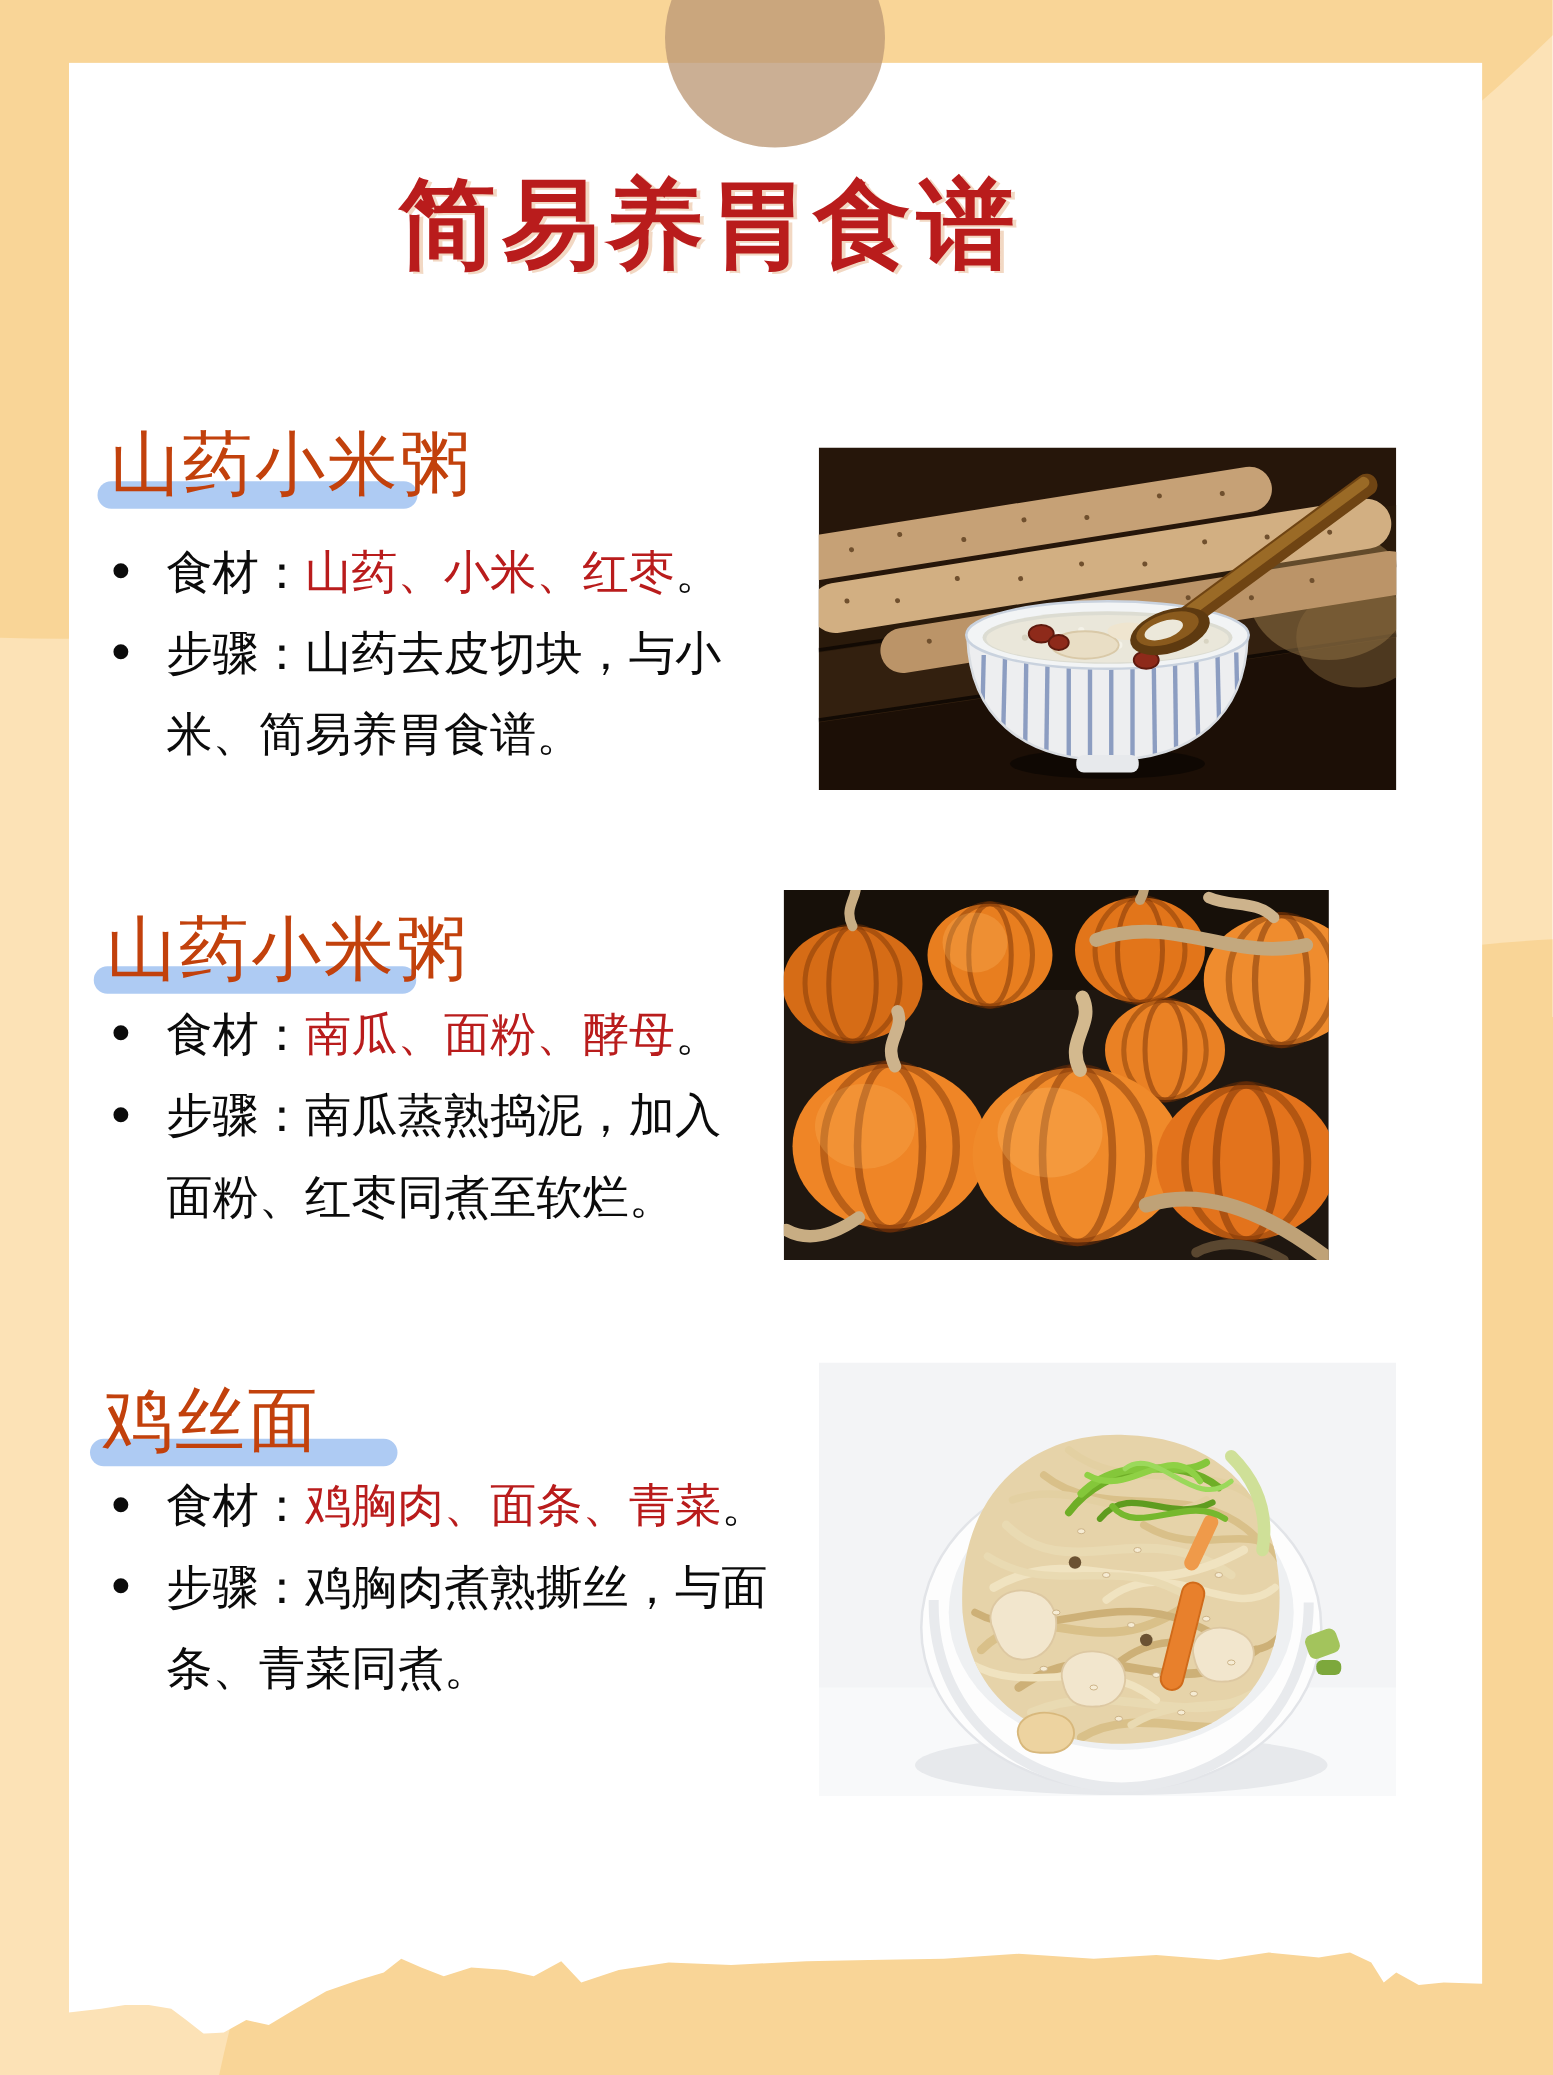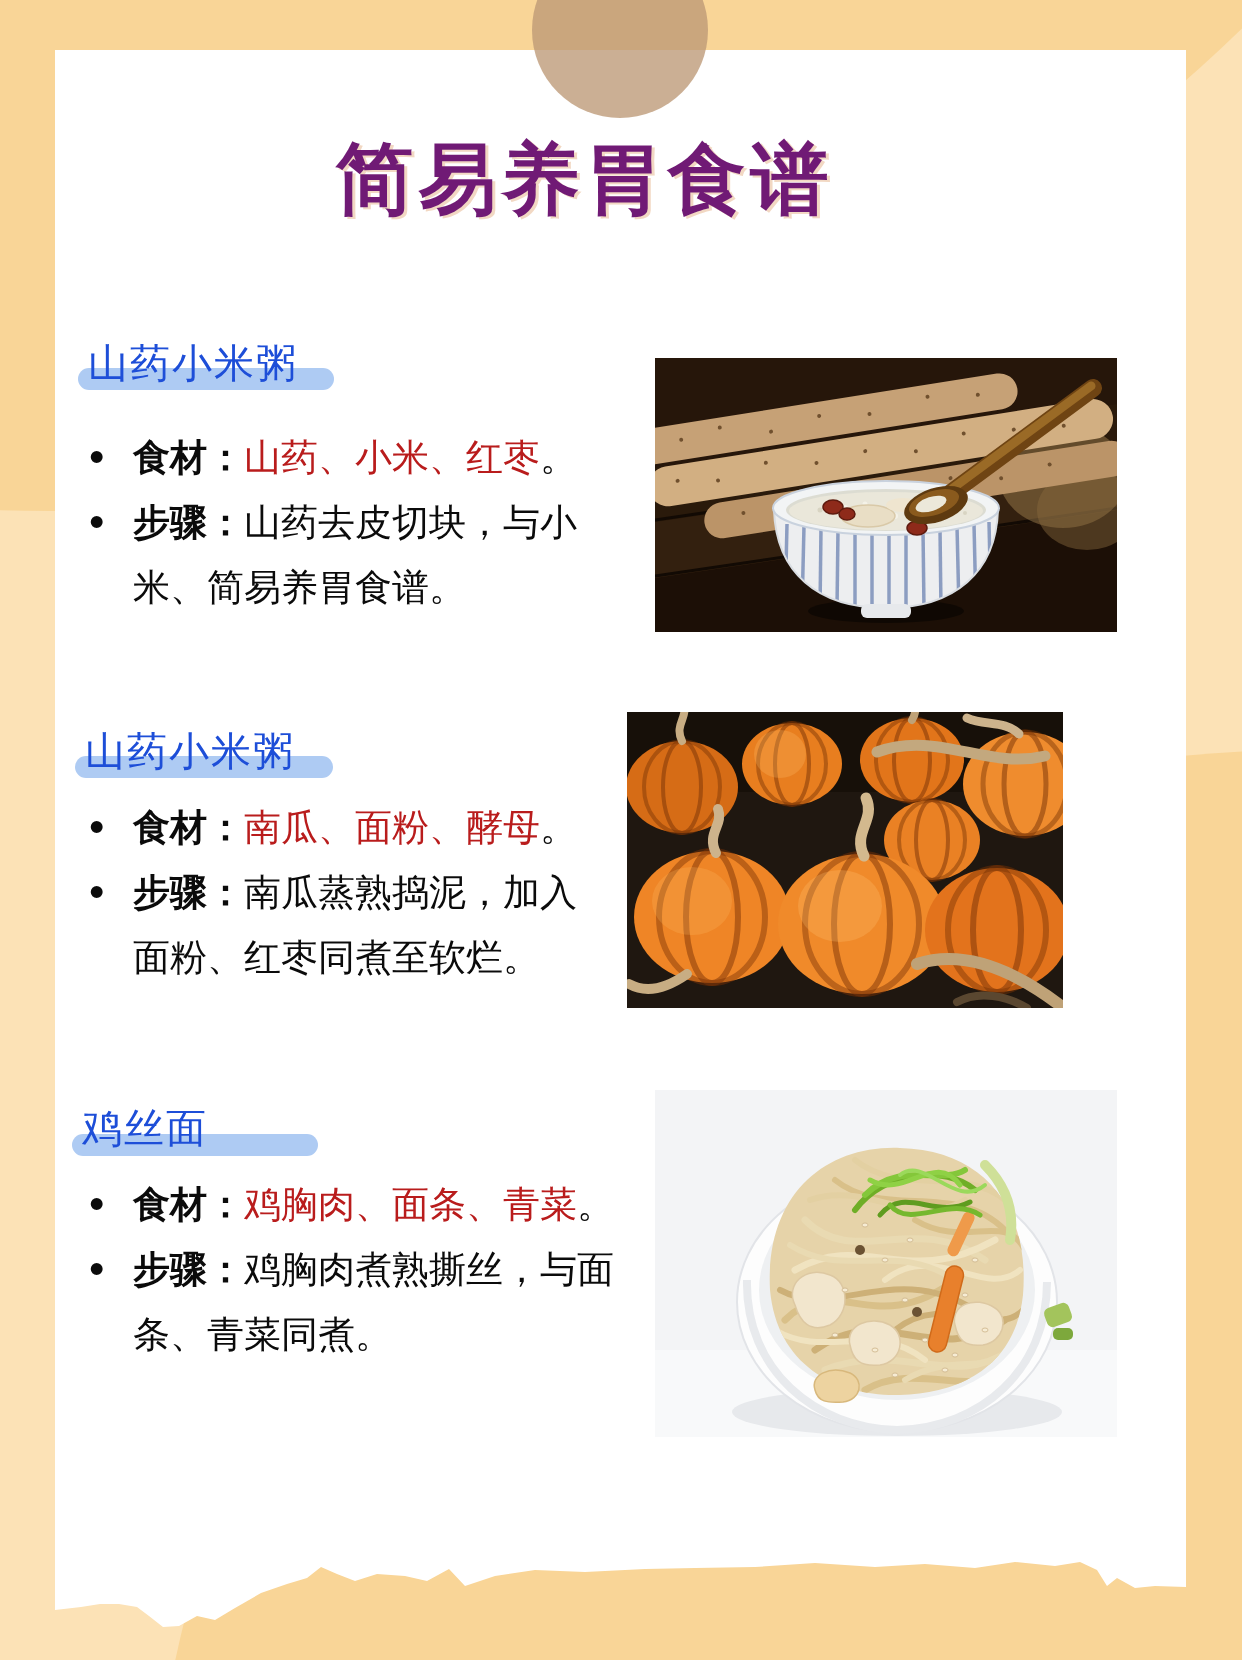--- a/index.html
+++ b/index.html
@@ -18,35 +18,35 @@
       1052px 1536px,1042px 1520px,1025px 1512px,1000px 1516px,960px 1512px,920px 1518px,870px 1514px,
       820px 1517px,760px 1513px,700px 1517px,640px 1518px,590px 1519px,530px 1522px,480px 1520px,
       440px 1526px,410px 1536px,394px 1519px,372px 1531px,350px 1526px,322px 1524px,300px 1531px,
       282px 1524px,266px 1517px,252px 1528px,232px 1534px,206px 1543px,180px 1558px,160px 1570px,
       142px 1566px,124px 1576px,108px 1577px,94px 1566px,82px 1557px,64px 1554px,45px 1554px,
       26px 1557px,0px 1560px);
   }
   .poster-title{
     position:absolute;left:55px;top:128px;width:1025px;z-index:4;
     text-align:center;font-size:78px;font-weight:800;letter-spacing:5px;
-    color:#701a75;text-shadow:3px 2px 0 #F2D8C3;padding-left:17px;
+    color:#b91c1c;text-shadow:3px 2px 0 #F2D8C3;
   }
   .heading-wrap{position:absolute;z-index:4;}
   .heading{
-    position:relative;display:inline-block;font-size:40px;font-weight:500;color:#1d4ed8;
+    position:relative;display:inline-block;font-size:56px;font-weight:500;color:#c2410c;
     letter-spacing:2px;line-height:1.05;
   }
   .hl-bar{position:absolute;left:-10px;bottom:-6px;height:22px;border-radius:11px;background:#AECBF3;z-index:-1;}
   .s1 .hl-bar{width:256px;}
   .s2 .hl-bar{width:258px;}
   .s3 .hl-bar{width:246px;}
   .bullets{position:absolute;z-index:4;font-size:37px;line-height:65px;color:#0b0b0b;}
   .bullet{position:relative;padding-left:48px;}
   .dot{position:absolute;left:4px;top:-1px;font-size:44px;color:#0b0b0b;}
-  .lbl{font-weight:bold;margin-top:29px;}
+  .lbl{font-weight:normal;margin-top:29px;}
   .red{color:#b91c1c;}
   .photo{position:absolute;z-index:2;}
   .photo svg{display:block;}
 </style>
 </head>
 <body>
 
 <div class="bg-circle" id="bg-circle-top"></div>
 <div class="bg-circle" id="bg-circle-bottom"></div>
 <div class="card"></div>

